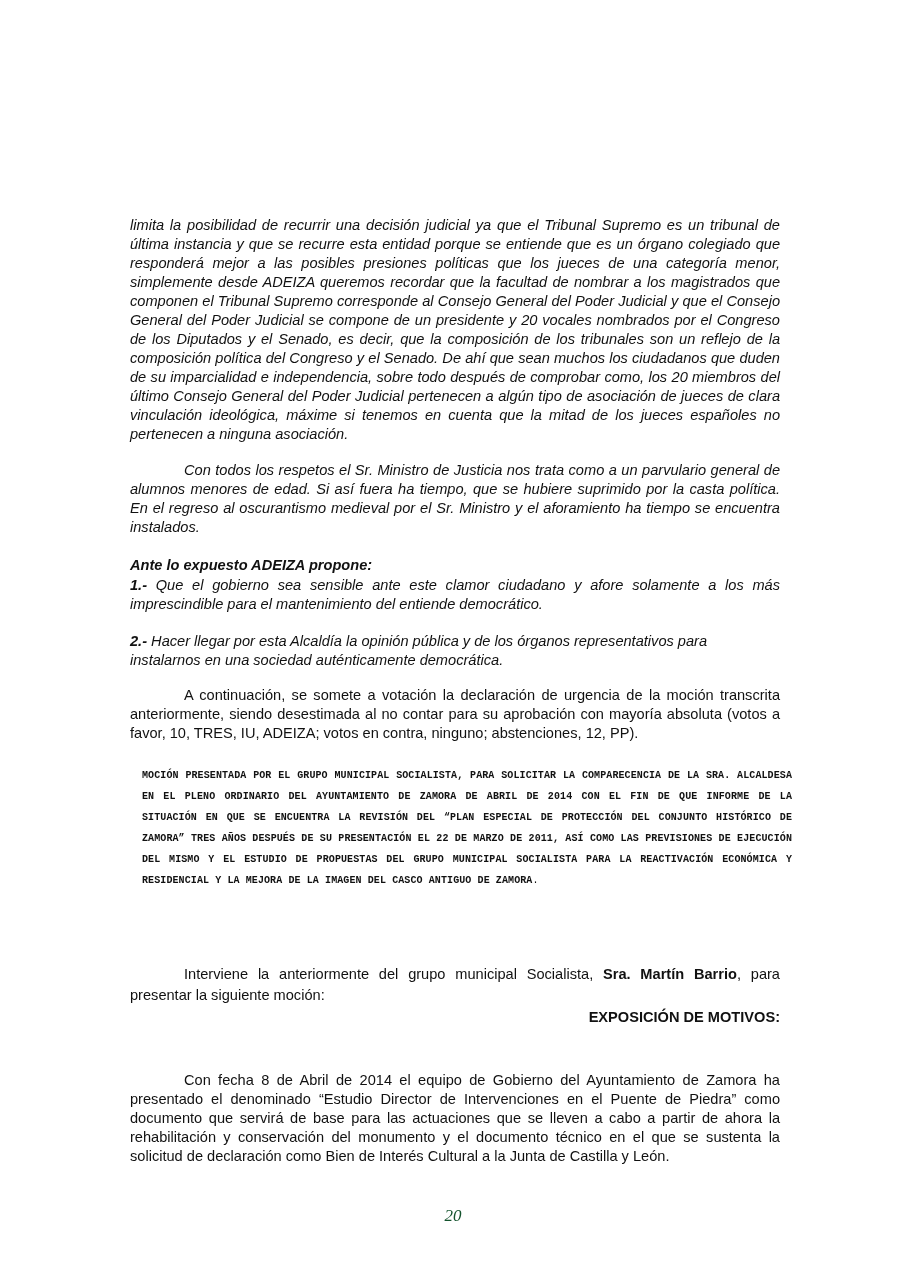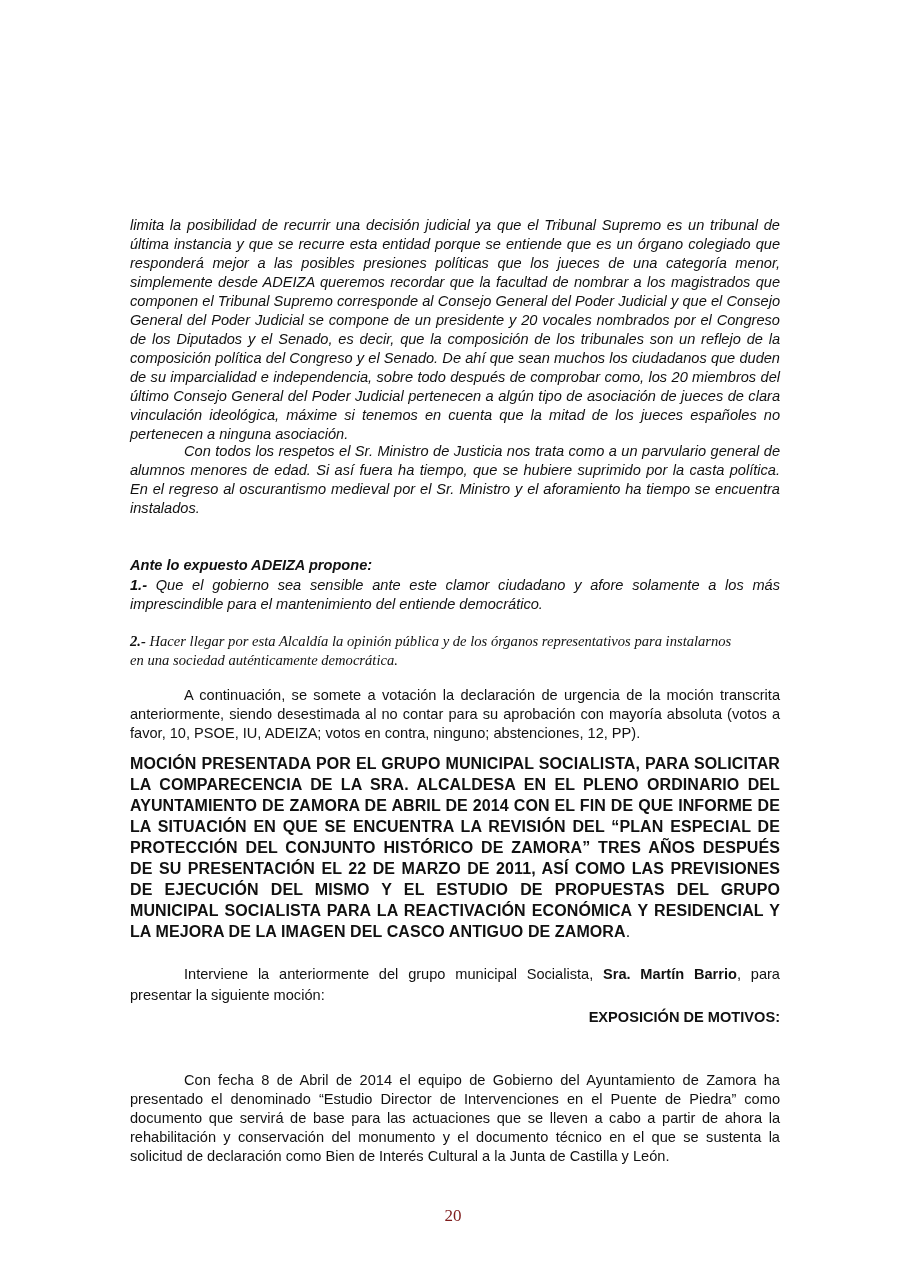--- a/index.html
+++ b/index.html
@@ -2,42 +2,42 @@
 <html><head>
 <meta charset="utf-8">
 <style>
   html, body { margin: 0; padding: 0; background: #ffffff; }
   body { width: 906px; height: 1280px; position: relative; overflow: hidden; }
   .page { position: absolute; left: 130px; top: 216px; width: 650px; color: #111; }
   .p { font-family: "Liberation Sans", sans-serif; font-size: 14.6px; line-height: 19px; text-align: justify; margin: 0; transform-origin: left top; }
   .it { font-style: italic; }
   .indent { text-indent: 54px; }
   .bold { font-weight: bold; }
-  .heading { font-family: Liberation Sans, sans-serif; font-weight: bold; font-size: 16px; line-height: 21px; text-align: justify; margin: 0; letter-spacing: 0.1px; }
+  .heading { font-family: Liberation Mono, monospace; font-weight: bold; font-size: 10px; line-height: 21px; text-align: justify; margin: 12px; letter-spacing: 0.1px; }
   .center { text-align: center; }
   .u { }
-  .pagenum { position: absolute; left: 0; width: 906px; top: 1206px; text-align: center; font-family: "Liberation Serif", serif; font-size: 17px; color: #7f1d1d; }
+  .pagenum { position: absolute; left: 0; width: 906px; top: 1206px; text-align: center; font-family: "Liberation Serif", serif; font-size: 17px; color: #14532d; font-style: italic; }
   .last-left { text-align-last: left; }
 </style>
 </head>
 <body>
 
 <div class="page">
 
   <p class="p it" style="position:absolute; top:0; width:650px;">limita la posibilidad de recurrir una decisión judicial ya que el Tribunal Supremo es un tribunal de última instancia y que se recurre esta entidad porque se entiende que es un órgano colegiado que responderá mejor a las posibles presiones políticas que los jueces de una categoría menor, simplemente desde ADEIZA queremos recordar que la facultad de nombrar a los magistrados que componen el Tribunal Supremo corresponde al Consejo General del Poder Judicial y que el Consejo General del Poder Judicial se compone de un presidente y 20 vocales  nombrados por el Congreso de los Diputados y el Senado, es decir, que la composición de los tribunales son un reflejo de la composición política del Congreso y el Senado.  De ahí que sean muchos los ciudadanos que duden de su imparcialidad e independencia, sobre todo después de comprobar como, los 20 miembros del último Consejo General del Poder Judicial pertenecen a algún tipo de asociación de jueces de clara vinculación ideológica, máxime si tenemos en cuenta que la mitad de los jueces españoles no pertenecen a ninguna asociación.</p>
 
-  <p class="p it indent" style="position:absolute; top:226px; width:650px;">Con todos los respetos el Sr. Ministro de Justicia nos trata como a un parvulario general de alumnos menores de edad. Si así fuera ha tiempo, que se hubiere suprimido por la casta política. En el regreso al oscurantismo medieval por el Sr. Ministro y el aforamiento ha tiempo se encuentra instalados.</p>
+  <p class="p it indent" style="position:absolute; top:245px; width:650px;">Con todos los respetos el Sr. Ministro de Justicia nos trata como a un parvulario general de alumnos menores de edad. Si así fuera ha tiempo, que se hubiere suprimido por la casta política. En el regreso al oscurantismo medieval por el Sr. Ministro y el aforamiento ha tiempo se encuentra instalados.</p>
 
   <p class="p it bold" style="position:absolute; top:340px; width:650px;">Ante lo expuesto ADEIZA propone:</p>
 
   <p class="p it" style="position:absolute; top:360px; width:650px;"><span class="bold">1.-</span><span> Que el gobierno sea sensible ante este clamor ciudadano y afore solamente a los más imprescindible para el mantenimiento del entiende democrático.</span></p>
 
-  <p class="p it last-left" style="position:absolute; top:416px; width:610px; text-align:left;font-family:Liberation Serif, serif;"><span class="bold">2.-</span><span> Hacer llegar por esta Alcaldía la opinión pública y de los órganos representativos para instalarnos en una sociedad auténticamente democrática.</span></p>
+  <p class="p it last-left" style="position:absolute; top:416px; width:610px; text-align:left;"><span class="bold">2.-</span><span> Hacer llegar por esta Alcaldía la opinión pública y de los órganos representativos para instalarnos en una sociedad auténticamente democrática.</span></p>
 
-  <p class="p indent" style="position:absolute; top:470px; width:650px;">A continuación, se somete a votación la declaración de urgencia de la moción transcrita anteriormente, siendo desestimada al no contar para su aprobación con mayoría absoluta (votos a favor, 10, PSOE, IU, ADEIZA; votos en contra, ninguno; abstenciones, 12, PP).</p>
+  <p class="p indent" style="position:absolute; top:470px; width:650px;">A continuación, se somete a votación la declaración de urgencia de la moción transcrita anteriormente, siendo desestimada al no contar para su aprobación con mayoría absoluta (votos a favor, 10, TRES, IU, ADEIZA; votos en contra, ninguno; abstenciones, 12, PP).</p>
 
   <p class="heading" style="position:absolute; top:537px; width:650px;"><span>MOCIÓN PRESENTADA POR EL GRUPO MUNICIPAL SOCIALISTA, PARA SOLICITAR LA COMPARECENCIA DE LA SRA. ALCALDESA EN EL PLENO ORDINARIO DEL AYUNTAMIENTO DE ZAMORA DE ABRIL DE 2014 CON EL FIN DE QUE INFORME DE LA SITUACIÓN EN QUE SE ENCUENTRA LA REVISIÓN DEL “PLAN ESPECIAL DE PROTECCIÓN DEL CONJUNTO HISTÓRICO DE ZAMORA” TRES AÑOS DESPUÉS DE SU PRESENTACIÓN EL 22 DE MARZO DE 2011, ASÍ COMO LAS PREVISIONES DE EJECUCIÓN DEL MISMO Y EL ESTUDIO DE PROPUESTAS DEL GRUPO MUNICIPAL SOCIALISTA PARA LA REACTIVACIÓN ECONÓMICA Y RESIDENCIAL Y LA MEJORA DE LA IMAGEN DEL CASCO ANTIGUO DE ZAMORA</span><span style="font-weight:normal">.</span></p>
 
   <p class="p indent" style="position:absolute; top:748px; width:650px; line-height:21px;"><span>Interviene la anteriormente del grupo municipal Socialista, </span><span class="bold u">Sra. Martín Barrio</span><span>, para presentar la siguiente moción:</span></p>
 
   <p class="p bold u center" style="position:absolute; top:792px; width:650px; text-align:right;">EXPOSICIÓN DE MOTIVOS:</p>
 
   <p class="p indent" style="position:absolute; top:855px; width:650px;">Con fecha 8 de Abril de 2014 el equipo de Gobierno del Ayuntamiento de Zamora ha presentado el denominado “Estudio Director de Intervenciones en el Puente de Piedra” como documento que servirá de base para las actuaciones que se lleven a cabo a partir de ahora la rehabilitación y conservación del monumento y el documento técnico en el que se sustenta la solicitud de declaración como Bien de Interés Cultural a la Junta de Castilla y León.</p>
 
 </div>

